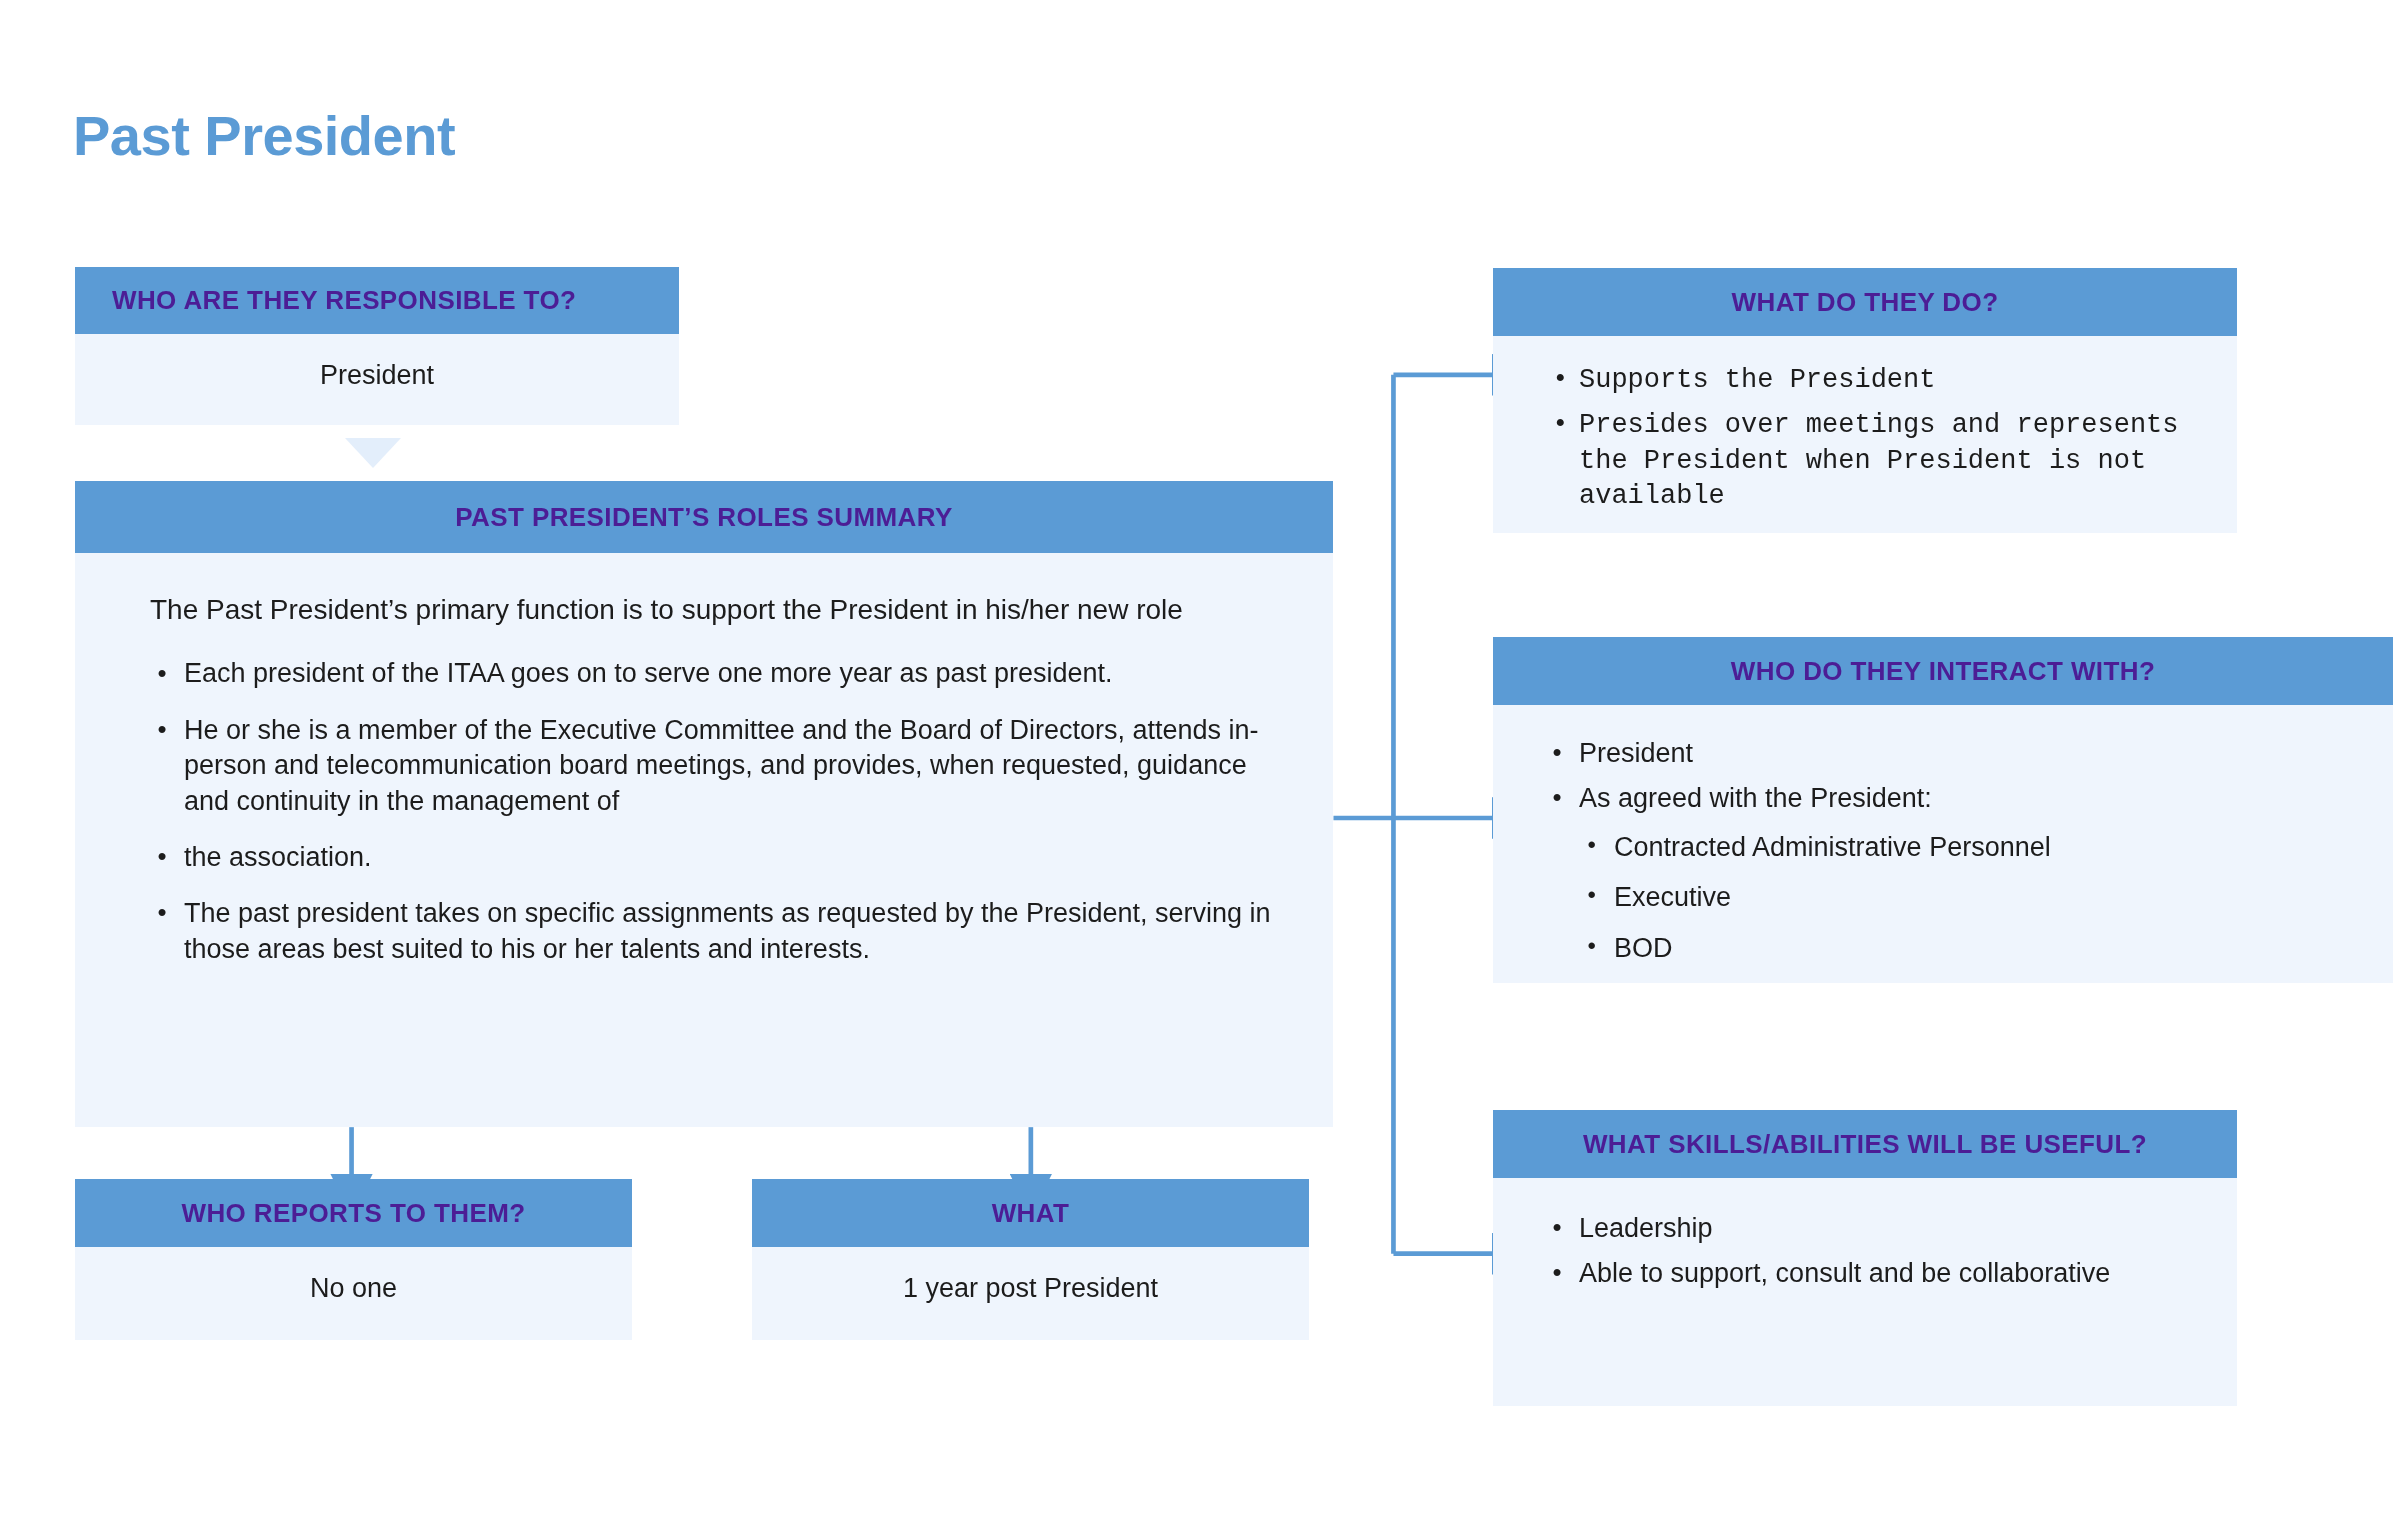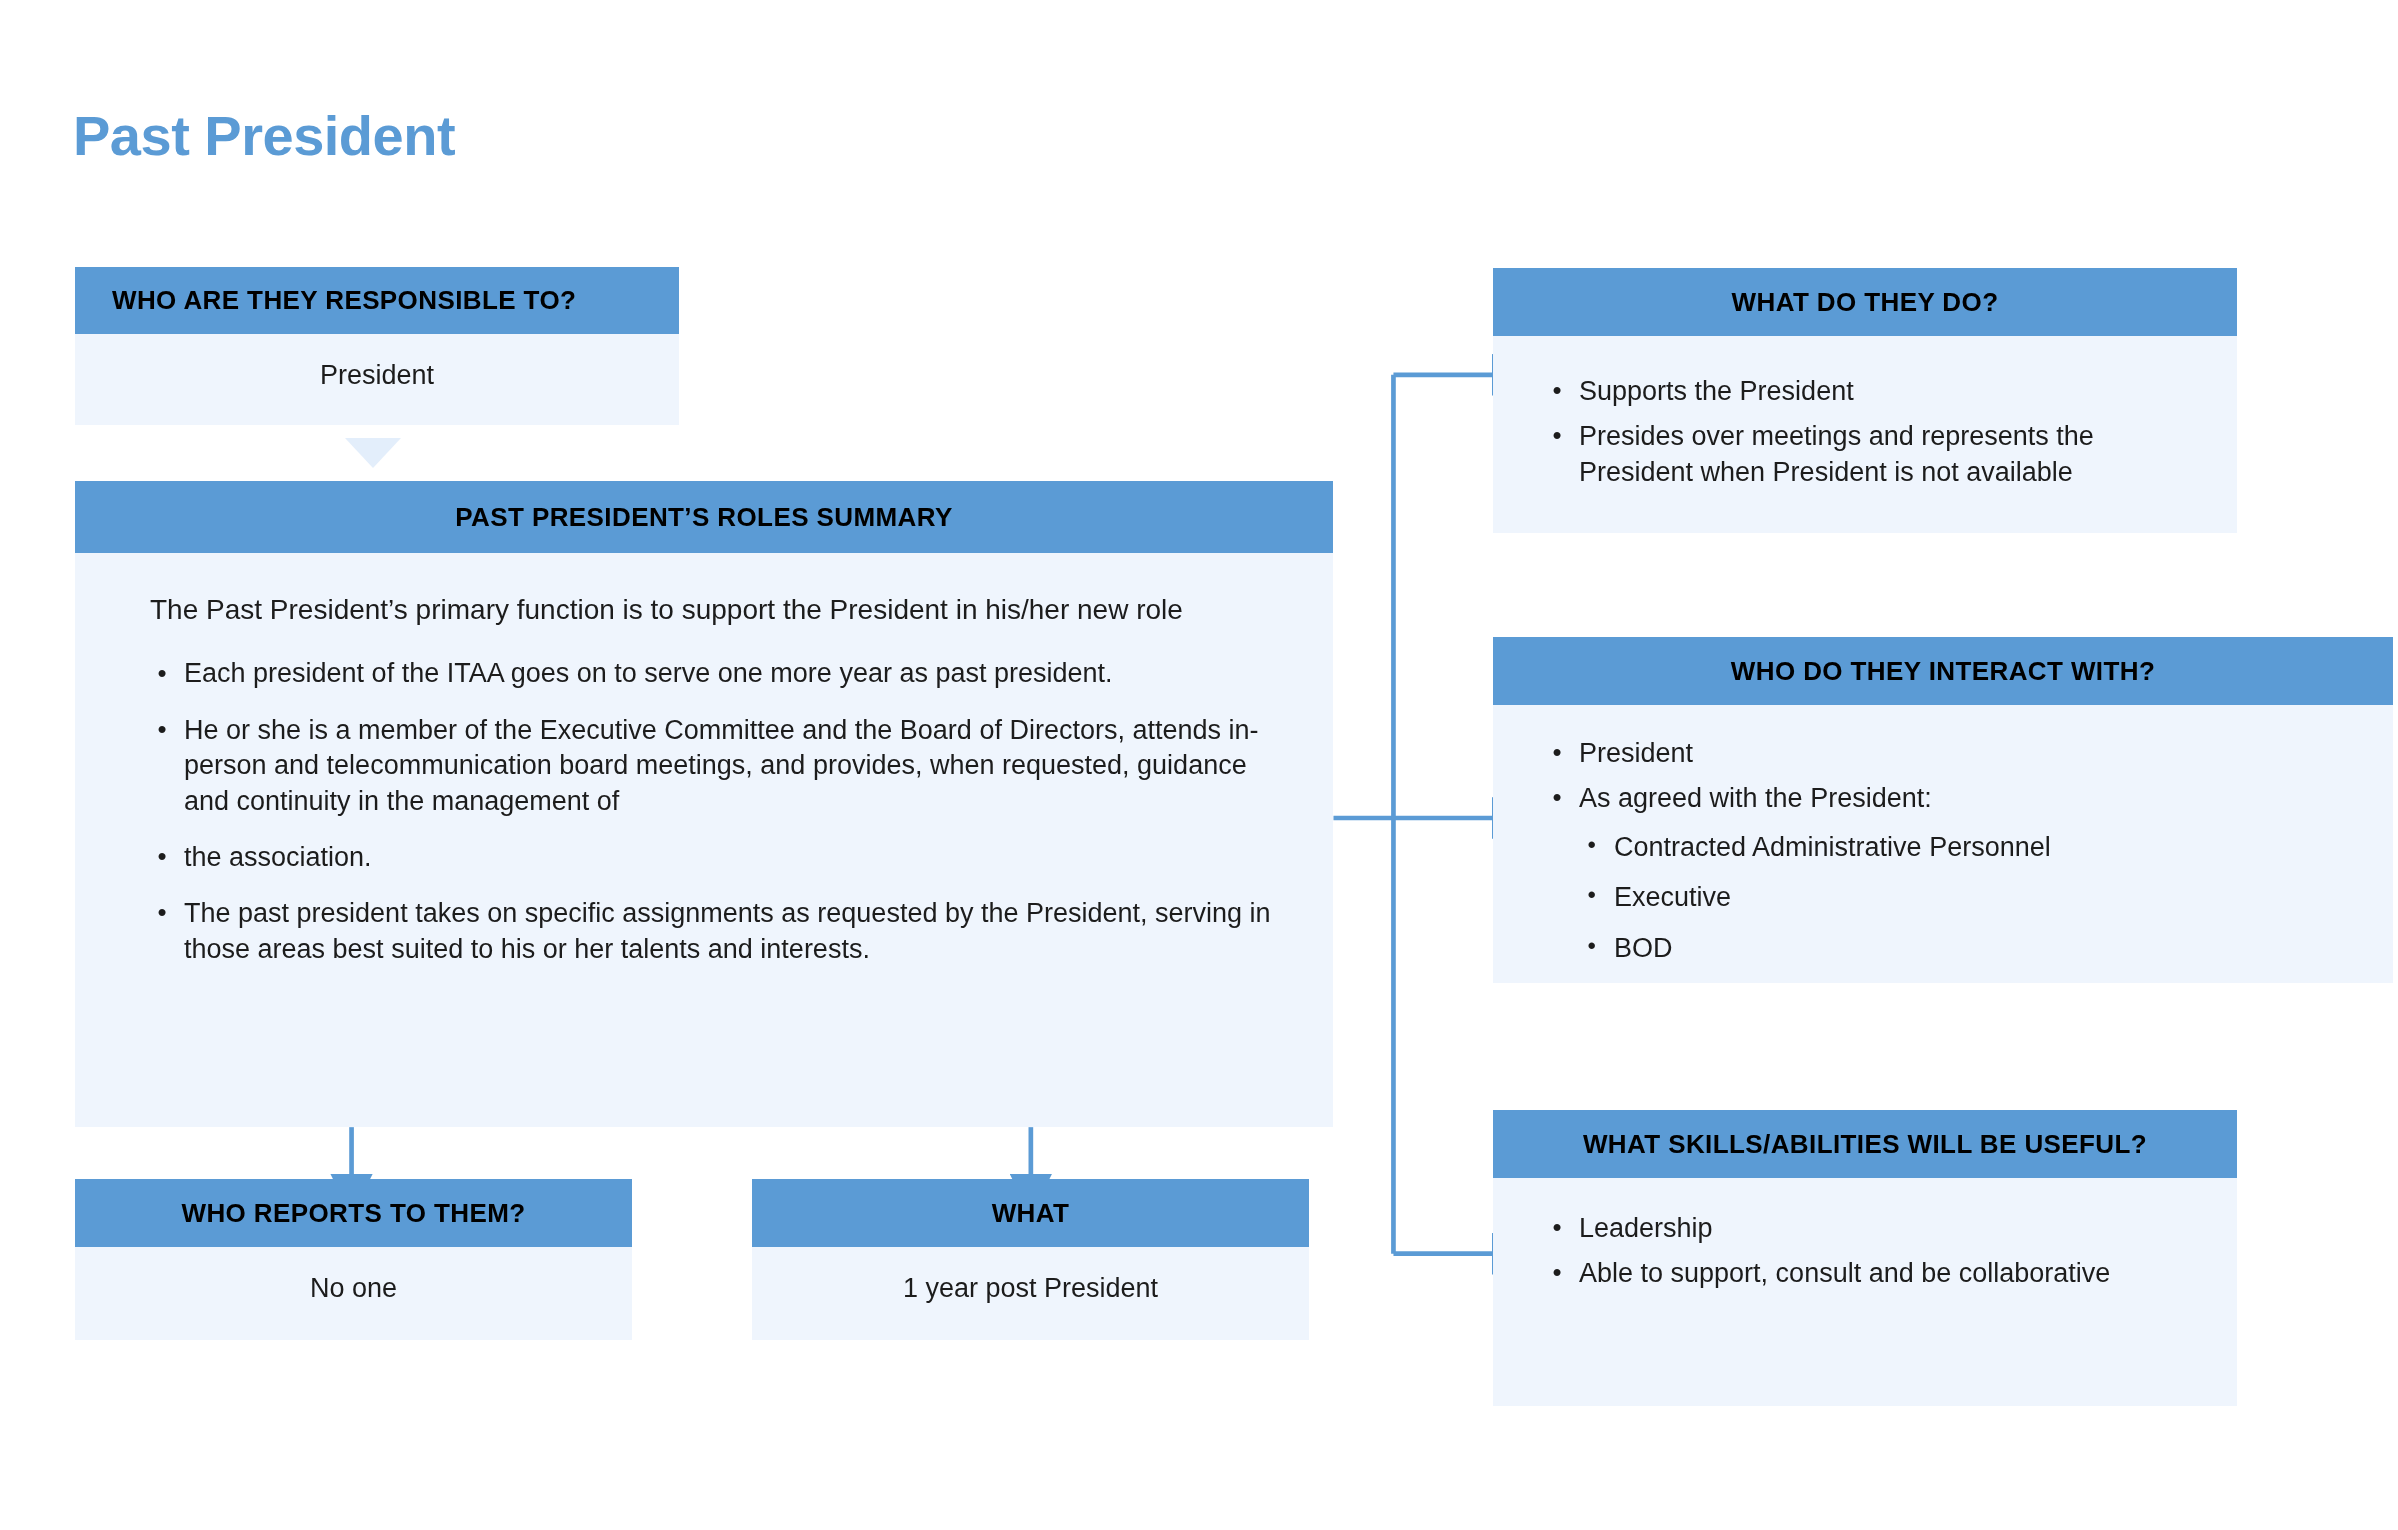--- a/index.html
+++ b/index.html
@@ -33,21 +33,21 @@
     white-space: nowrap;
   }
 
   
   .card {
     position: absolute;
     box-sizing: border-box;
   }
   .card-header {
     background: #5B9BD5;
-    color: #000000;
+    color: #4c1d95;
     font-weight: bold;
     font-size: 26px;
     letter-spacing: 0.4px;
     display: flex;
     align-items: center;
     box-sizing: border-box;
   }
   .card-header.center { justify-content: center; }
   .card-header.left { justify-content: flex-start; padding-left: 37px; }
   .card-body {
@@ -194,21 +194,21 @@
 
   <div class="card" style="left:752px; top:1179px; width:557px;">
     <div class="card-header center" style="height:68px;">WHAT</div>
     <div class="card-body body-center" style="height:93px;">
       <span>1 year post President</span>
     </div>
   </div>
 
   <div class="card" style="left:1493px; top:268px; width:744px;">
     <div class="card-header center" style="height:68px;">WHAT DO THEY DO?</div>
-    <div class="card-body" style="height:197px; padding:38px 37px 0 52px;">
+    <div class="card-body" style="height:197px; padding:27px 37px 0 52px;font-family:Liberation Mono, monospace;">
       <ul class="bul">
         <li>Supports the President</li>
         <li>Presides over meetings and represents the President when President is not available</li>
       </ul>
     </div>
   </div>
 
   <div class="card" style="left:1493px; top:637px; width:900px;">
     <div class="card-header center" style="height:68px;">WHO DO THEY INTERACT WITH?</div>
     <div class="card-body" style="height:278px; padding:31px 37px 0 52px;">

